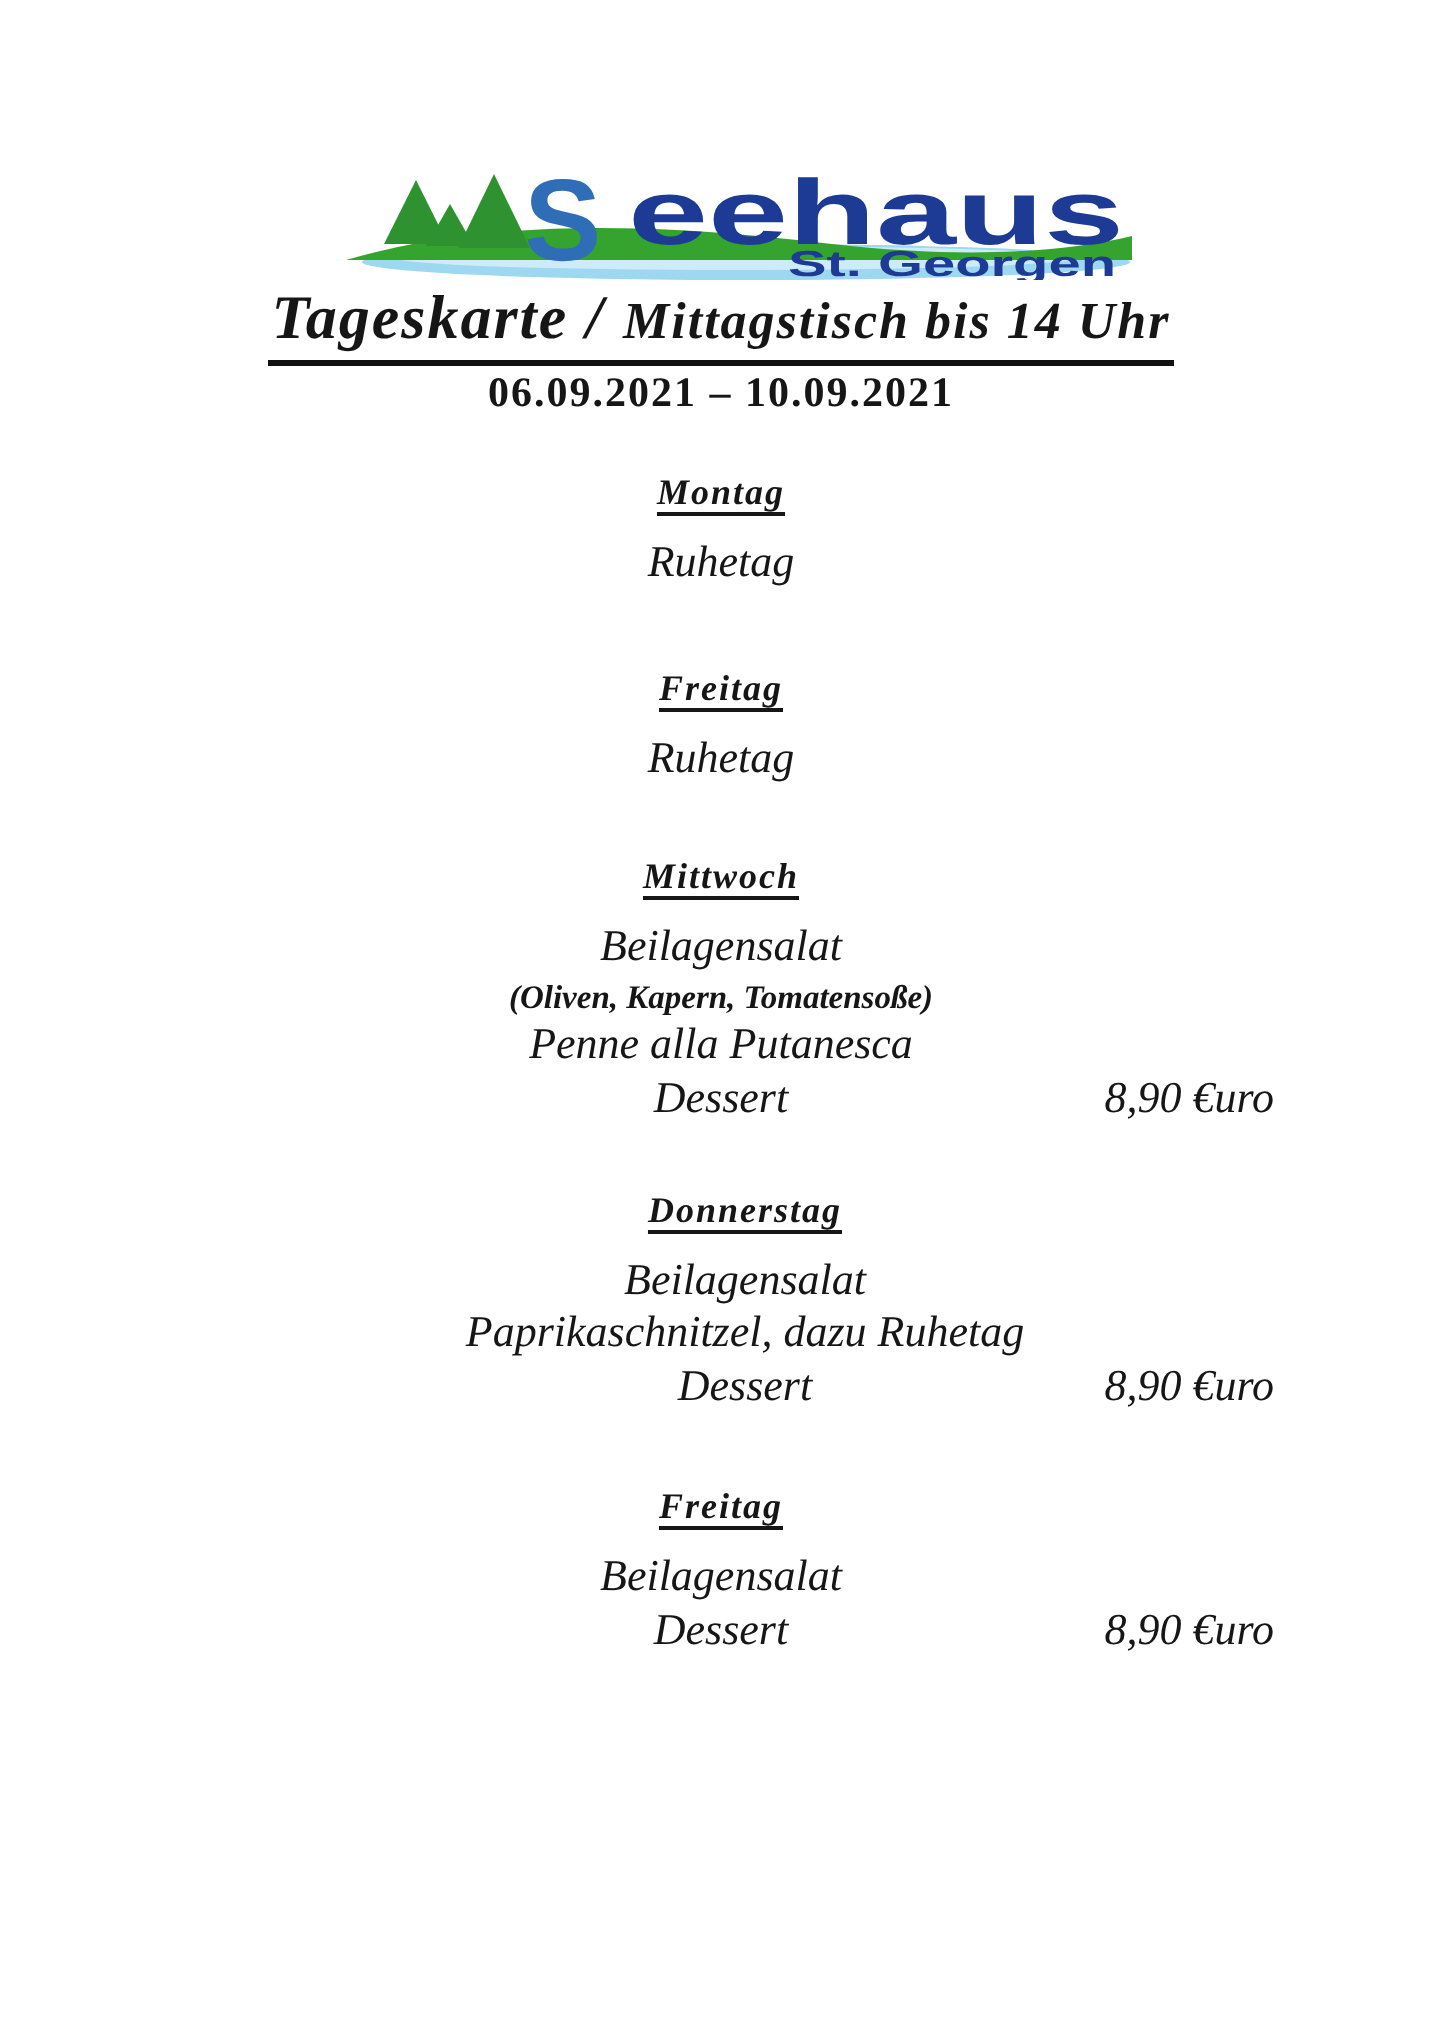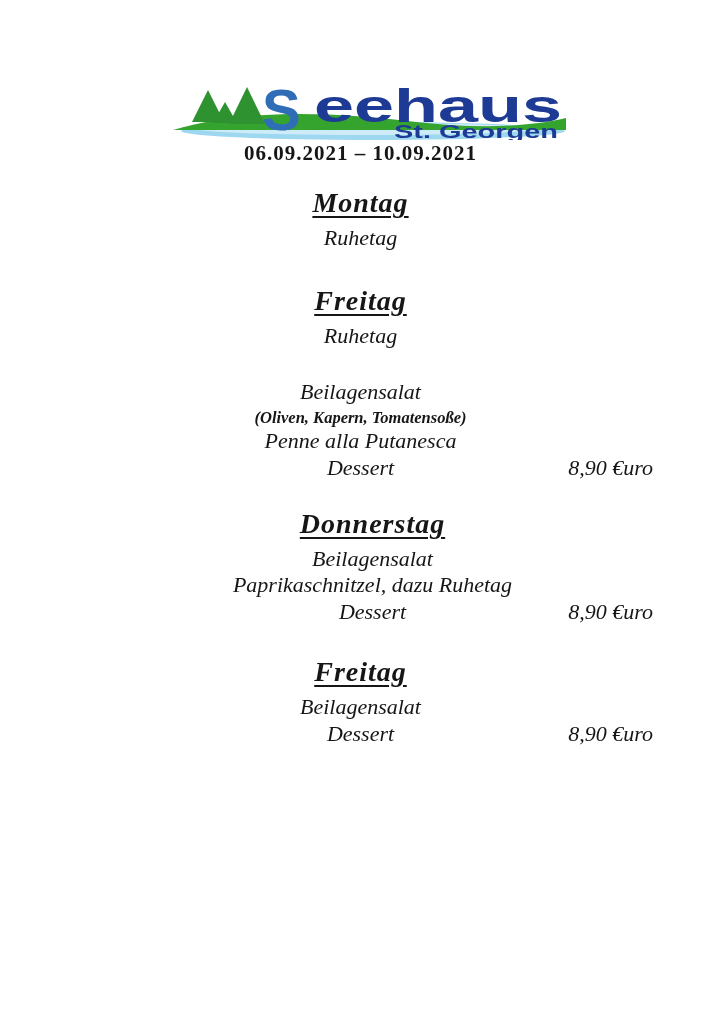--- a/index.html
+++ b/index.html
@@ -25,30 +25,30 @@
 
   .date-range {
     text-align: center; font-weight: bold;
     font-size: 21px; line-height: 26px; letter-spacing: 1px; margin-top: 0;
   }
 
   
   .day { text-align: center; }
   .day-name {
     margin: 0 0 6px 0;
-    font-size: 28px; line-height: 32px;
+    font-size: 18px; line-height: 32px;
     font-style: italic; font-weight: bold; letter-spacing: 1px;
     text-decoration: underline;
     text-decoration-thickness: 2px;
     text-underline-offset: 4px;
   }
   .line { margin: 0; font-style: italic; font-size: 22px; line-height: 26px; }
   .line.small { font-size: 16.5px; line-height: 21px; padding-top: 2px; font-weight: bold; }
   .dessert-row { position: relative; font-style: italic; font-size: 22px; line-height: 28px; }
-  .price { position: absolute; right: 68px; top: 0; }
+  .price { position: absolute; right: 84px; top: 0; }
 
   .day.d1 { margin-top: 10px; }
   .day.d2 { margin-top: 34px; }
   .day.d3 { margin-top: 30px; }
   .day.d4 { margin-top: 26px; padding-left: 24px; }
   .day.d5 { margin-top: 30px; text-align: center; }
 </style>
 </head>
 <body>
 
@@ -65,34 +65,38 @@
       <polygon points="40,12 24,44 56,44" fill="#2e9230"></polygon>
       <polygon points="57,24 45,45 69,45" fill="#2e9230"></polygon>
       <polygon points="79,9 61,46 97,46" fill="#2e9230"></polygon>
 
       <text x="94" y="52" font-family="Liberation Sans, DejaVu Sans, sans-serif" font-size="58" font-weight="bold" fill="#2f6db6">S</text>
       <text x="146" y="44" font-family="Liberation Sans, DejaVu Sans, sans-serif" font-size="46" font-weight="bold" textLength="248" lengthAdjust="spacingAndGlyphs" fill="#1d3a94">eehaus</text>
       <text x="226" y="60" font-family="Liberation Sans, DejaVu Sans, sans-serif" font-size="18" font-weight="bold" textLength="164" lengthAdjust="spacingAndGlyphs" fill="#1d3a94">St. Georgen</text>
     </svg>
   </div>
 
+  <h1 class="title">
+    <span class="title-underline"><span class="title-main">Tageskarte /</span><span class="title-sub">Mittagstisch bis 14 Uhr</span></span>
+  </h1>
 
   <p class="date-range">06.09.2021 – 10.09.2021</p>
 
   <section class="day d1">
     <h2 class="day-name">Montag</h2>
     <p class="line">Ruhetag</p>
   </section>
 
   <section class="day d2">
     <h2 class="day-name">Freitag</h2>
     <p class="line">Ruhetag</p>
   </section>
 
   <section class="day d3">
+    <h2 class="day-name">Mittwoch</h2>
     <p class="line">Beilagensalat</p>
     <p class="line small">(Oliven, Kapern, Tomatensoße)</p>
     <p class="line">Penne alla Putanesca</p>
     <div class="dessert-row">
       <span class="dessert">Dessert</span>
       <span class="price">8,90 €uro</span>
     </div>
   </section>
 
   <section class="day d4">

